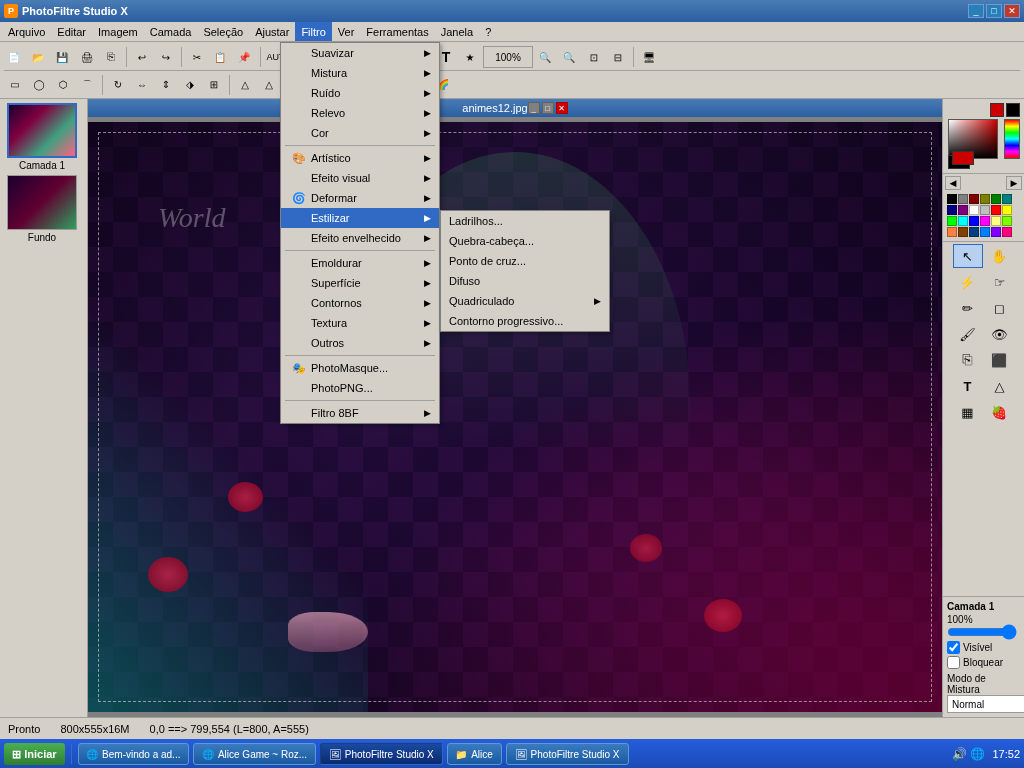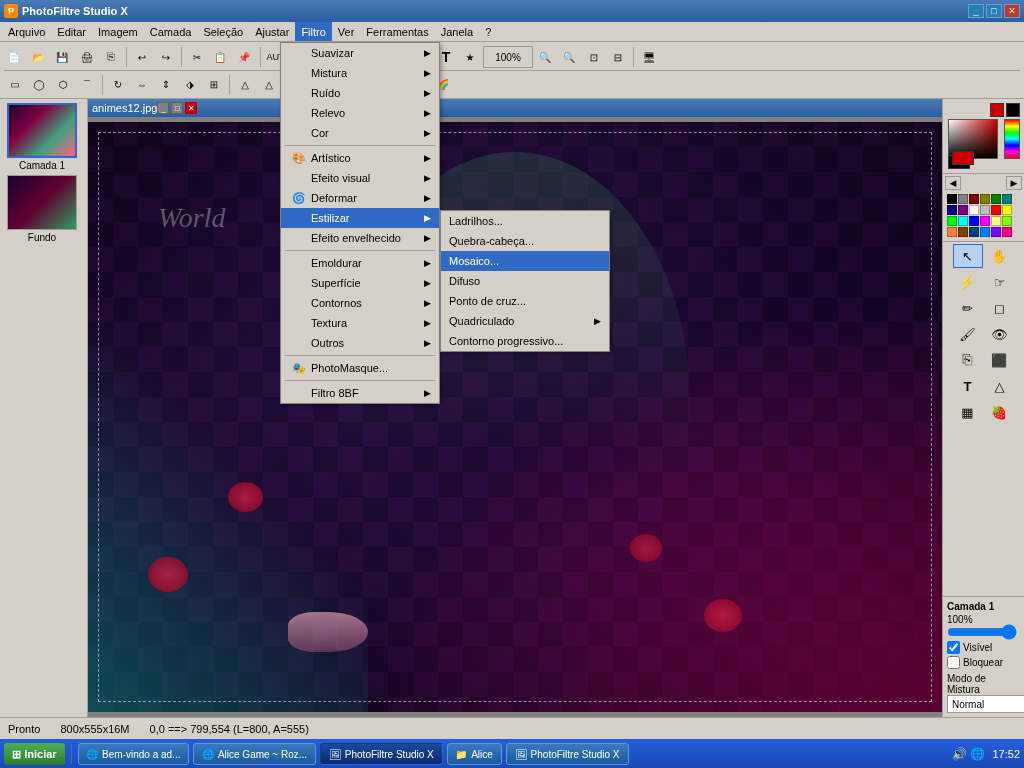--- a/index.html
+++ b/index.html
@@ -33,21 +33,21 @@
     
     .left-panel { width: 88px; background: #d4d0c8; border-right: 1px solid #a0a0a0; padding: 4px; display: flex; flex-direction: column; gap: 4px; overflow-y: auto; }
     .layer-thumb { width: 76px; text-align: center; cursor: pointer; }
     .layer-thumb-box { width: 70px; height: 55px; border: 2px solid #316ac5; margin: 0 auto; background: #222; overflow: hidden; }
     .layer-thumb-box2 { width: 70px; height: 55px; border: 1px solid #999; margin: 0 auto; background: #444; overflow: hidden; }
     .layer-label { font-size: 10px; text-align: center; margin-top: 2px; }
 
     
     .canvas-area { flex: 1; background: #808080; overflow: hidden; position: relative; }
     .canvas-window { position: absolute; top: 0; left: 0; right: 0; bottom: 0; background: #808080; }
-    .canvas-titlebar { background: linear-gradient(to bottom, #4a7cb5, #2a5ea0); color: white; height: 18px; display: flex; align-items: center; justify-content: flex-start; padding: 0 4px; }
+    .canvas-titlebar { background: linear-gradient(to bottom, #4a7cb5, #2a5ea0); color: white; height: 18px; display: flex; align-items: center; justify-content: center; padding: 0 4px; }
     .canvas-content { width: 100%; height: calc(100% - 18px); position: relative; overflow: hidden; display: flex; align-items: center; justify-content: center; }
     .canvas-image { width: 900px; height: 590px; position: relative; background: linear-gradient(135deg, #1a0a2e 0%, #2d1b4e 30%, #1a0a2e 60%, #0d0020 100%); overflow: hidden; }
 
     
     .right-panel { width: 82px; background: #d4d0c8; border-left: 1px solid #a0a0a0; display: flex; flex-direction: column; }
     .color-section { padding: 4px; }
     .color-palette { display: grid; grid-template-columns: repeat(6, 10px); gap: 1px; padding: 2px; }
     .palette-color { width: 10px; height: 10px; border: 1px solid rgba(0,0,0,0.3); cursor: pointer; }
 
     .tools-section { padding: 2px; border-top: 1px solid #a0a0a0; }
@@ -405,43 +405,44 @@
     <div class="menu-entry">
       <span class="icon-area"></span>
       <span>Outros</span>
       <span class="arrow">▶</span>
     </div>
     <div class="menu-separator"></div>
     <div class="menu-entry">
       <span class="icon-area">🎭</span>
       <span>PhotoMasque...</span>
     </div>
+    <div class="menu-entry">
+      <span class="icon-area"></span>
+      <span>PhotoPNG...</span>
+    </div>
     <div class="menu-separator"></div>
     <div class="menu-entry">
       <span class="icon-area"></span>
       <span>Filtro 8BF</span>
       <span class="arrow">▶</span>
     </div>
   </div>
 
   <div class="estilizar-submenu">
     <div class="menu-entry">
       <span>Ladrilhos...</span>
     </div>
     <div class="menu-entry">
       <span>Quebra-cabeça...</span>
     </div>
-    <div class="menu-entry highlighted">
-      <span>Mosaico...</span>
+    <div class="menu-entry">
+      <span>Ponto de cruz...</span>
     </div>
     <div class="menu-entry">
       <span>Difuso</span>
-    </div>
-    <div class="menu-entry">
-      <span>Ponto de cruz...</span>
     </div>
     <div class="menu-entry">
       <span>Quadriculado</span>
       <span class="arrow">▶</span>
     </div>
     <div class="menu-entry">
       <span>Contorno progressivo...</span>
     </div>
   </div>
 </div>

